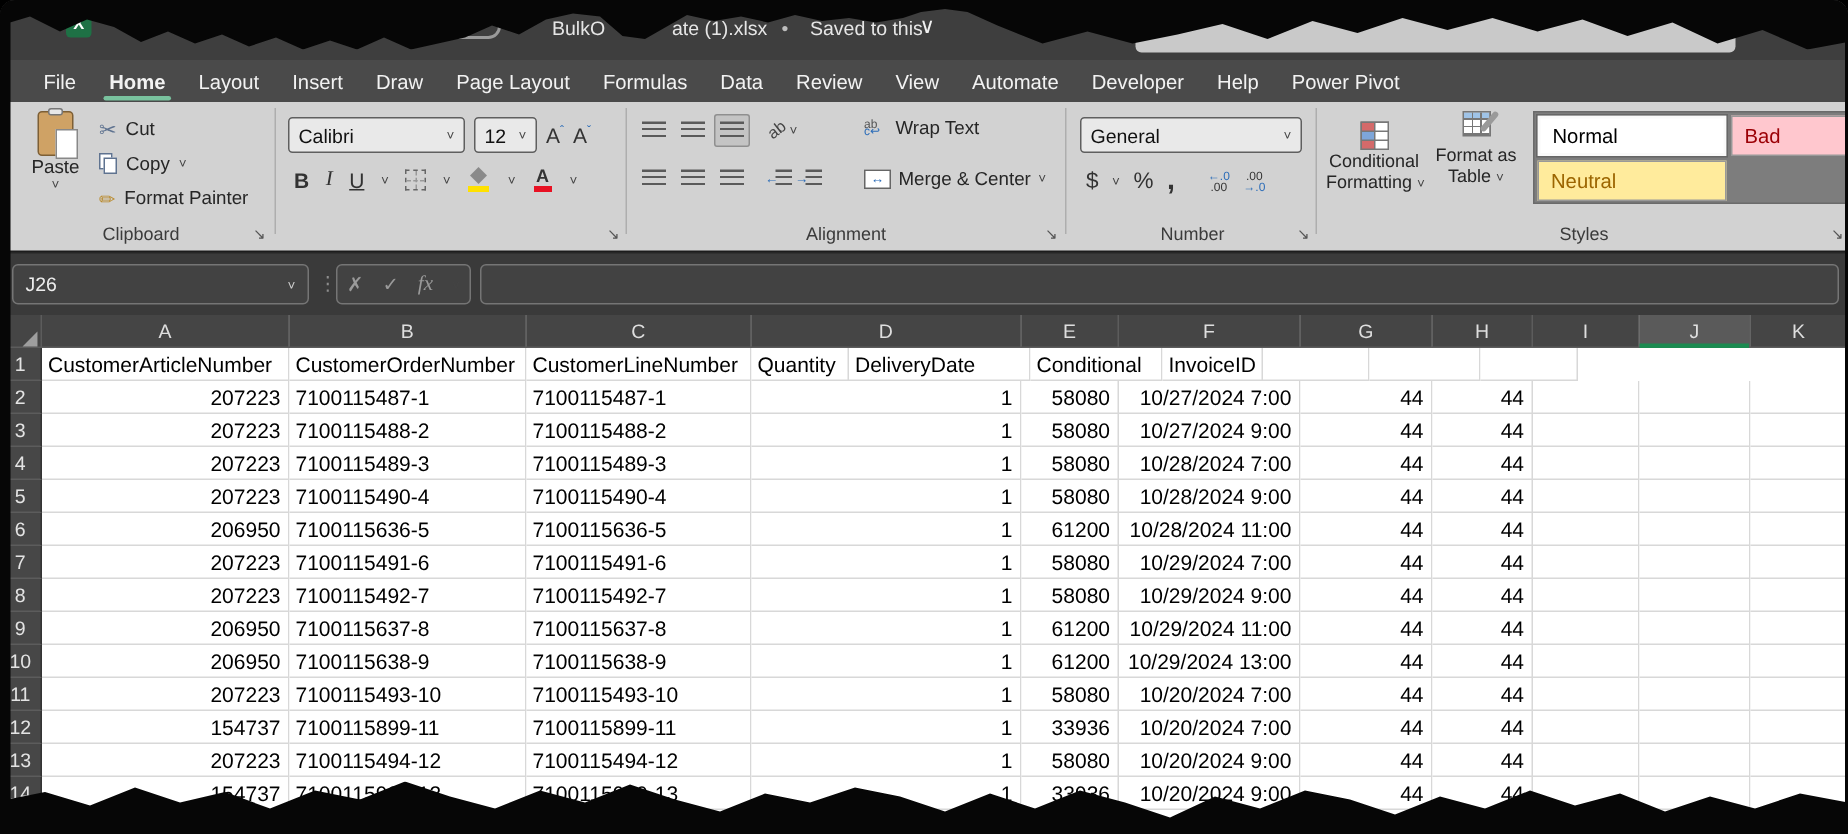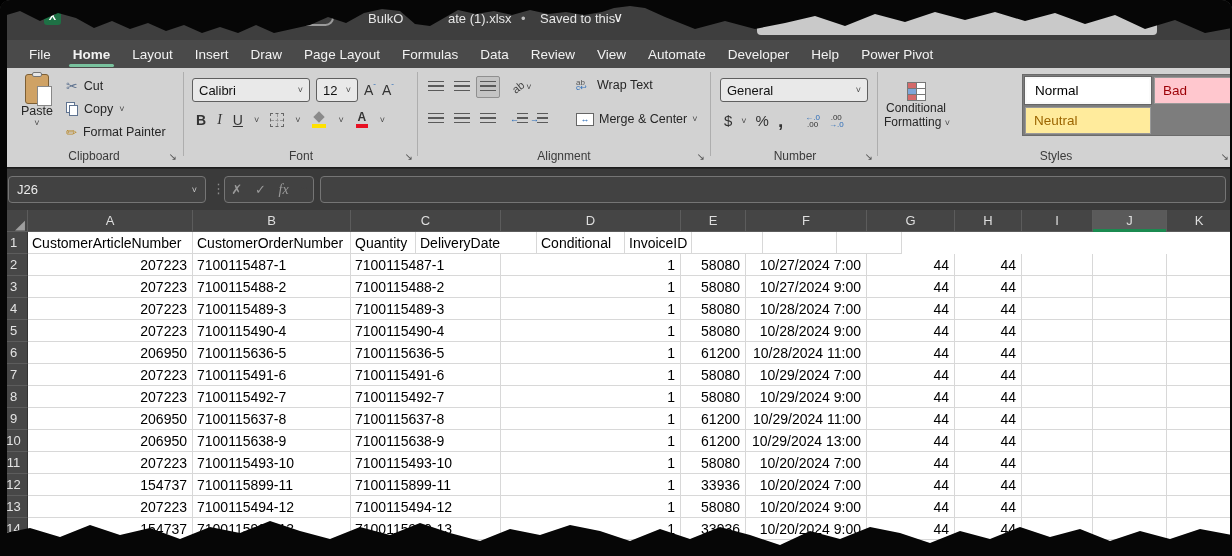--- a/index.html
+++ b/index.html
@@ -210,21 +210,20 @@
             <span class="bucket"></span>
             <span class="bar"></span>
           </span>
         <span class="chev">˅</span>
         <span class="fontcolor-ic">
             <div class="a">A</div>
             <span class="bar"></span>
           </span>
         <span class="chev">˅</span>
       </div>
-      <div class="grp-label">Font</div>
       <div class="launcher">↘</div>
     </div>
     <div class="gsep" style="left:417px;top:4px;height:84px;position:absolute;"></div>
 
     <div class="grp" style="left:420px;width:288px;">
       <div style="position:absolute;left:4px;top:6px;display:flex;gap:2px;align-items:center;">
         <span class="icbox">
             <span class="lines"></span>
           </span>
         <span class="icbox">
@@ -304,20 +303,25 @@
         <span class="cf-ic">
             <span class="r"></span>
             <span></span>
             <span class="b"></span>
             <span></span>
             <span class="r"></span>
             <span></span>
           </span>
         <div class="rbtn-lbl" style="font-size:12px;">Conditional</div>
         <div class="rbtn-lbl" style="font-size:12px;"><span>Formatting</span> <span class="chev">˅</span></div>
+      </div>
+      <div class="cfbtn" style="left:72px;">
+        <span class="fat-ic"></span>
+        <div class="rbtn-lbl" style="font-size:12px;">Format as</div>
+        <div class="rbtn-lbl" style="font-size:12px;"><span>Table</span> <span class="chev">˅</span></div>
       </div>
       <div class="gallery" id="style-gallery">
           <div class="chip selected" style="background: rgb(255, 255, 255); color: rgb(0, 0, 0);">Normal</div>
           <div class="chip" style="background: rgb(255, 199, 206); color: rgb(156, 0, 6);">Bad</div>
           <div class="chip" style="background: rgb(255, 235, 156); color: rgb(156, 101, 0);">Neutral</div>
         </div>
       <div class="grp-label">Styles</div>
       <div class="launcher">↘</div>
     </div>
   </div>
@@ -349,20 +353,21 @@
         <div class="colhead" style="width: 88px;">G</div>
         <div class="colhead" style="width: 67px;">H</div>
         <div class="colhead" style="width: 71px;">I</div>
         <div class="colhead activecol" style="width: 74px;">J<div class="greenbar"></div></div>
         <div class="colhead" style="width: 65px;">K</div>
       </div>
       <div class="grow-row">
         <div class="rownum" style="width: 28px;">1</div>
         <div class="cell al" style="width: 165px;">CustomerArticleNumber</div>
         <div class="cell al" style="width: 158px;">CustomerOrderNumber</div>
+        <div class="cell al" style="width: 150px;">CustomerLineNumber</div>
         <div class="cell al" style="width: 65px;">Quantity</div>
         <div class="cell al" style="width: 121px;">DeliveryDate</div>
         <div class="cell al" style="width: 88px;">Conditional</div>
         <div class="cell al" style="width: 67px;">InvoiceID</div>
         <div class="cell al" style="width: 71px;"></div>
         <div class="cell al" style="width: 74px;"></div>
         <div class="cell al" style="width: 65px;"></div>
       </div>
       <div class="grow-row">
         <div class="rownum" style="width: 28px;">2</div>

